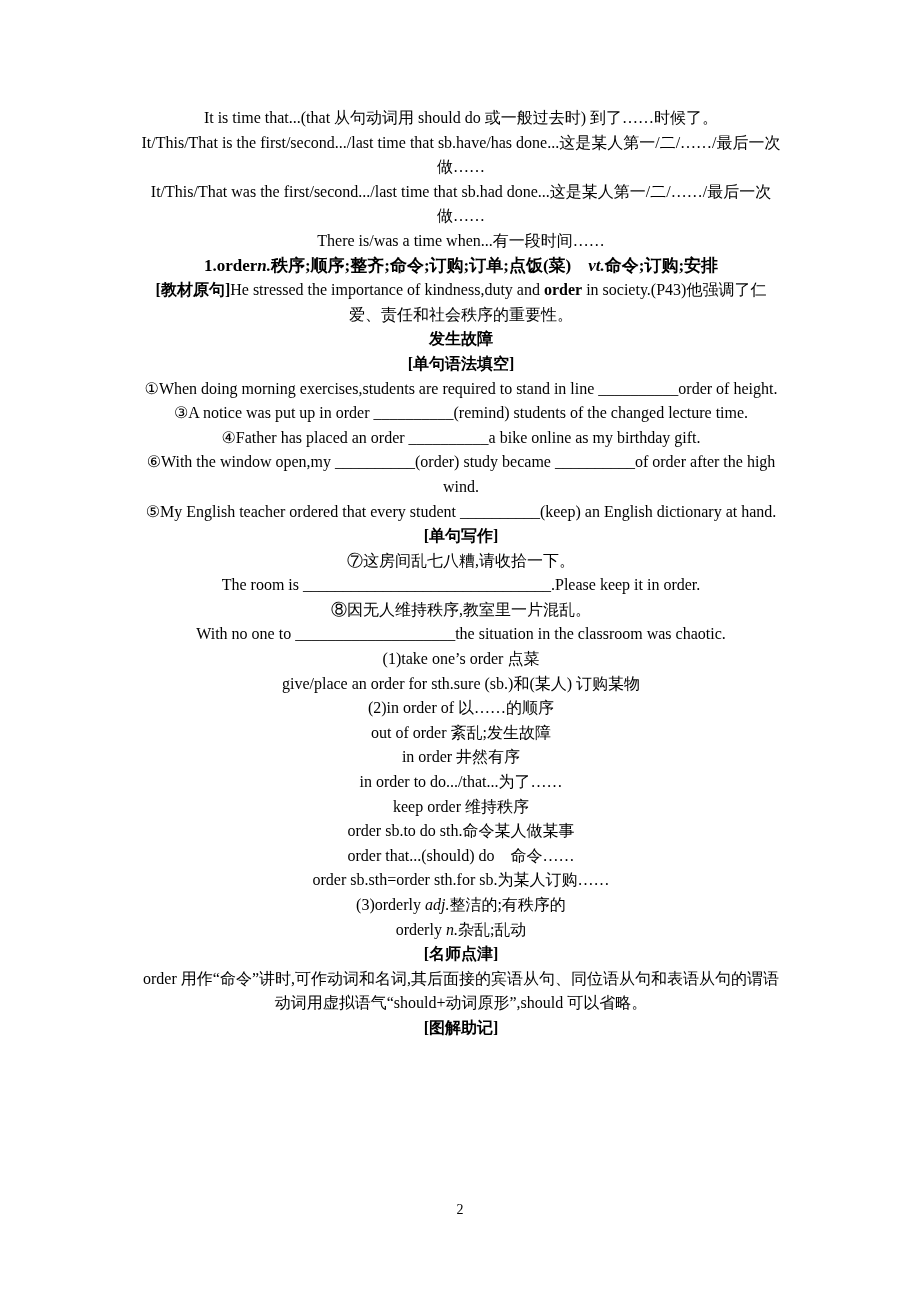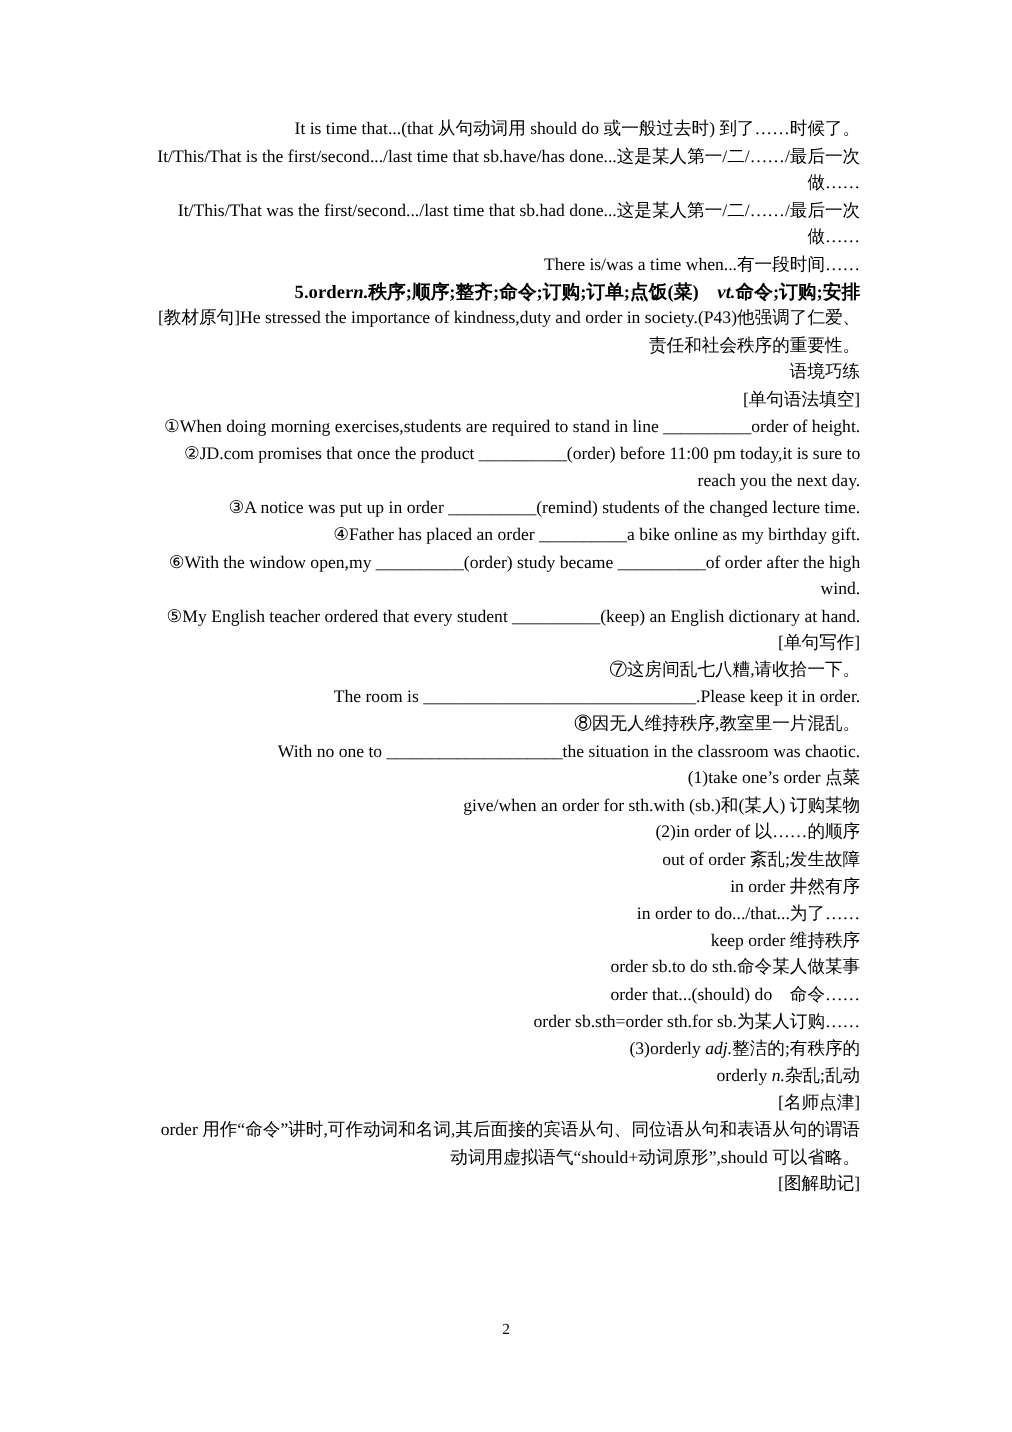--- a/index.html
+++ b/index.html
@@ -16,28 +16,28 @@
     position:absolute;
     left:140px;
     top:106px;
     width:642px;
   }
   .para{
     margin:0;
     padding:0;
     font-size:16px;
     line-height:24.6px;
-    text-align:right;
+    text-align:center;
     word-wrap:break-word;
   }
   .heading{
     font-size:17px;
     font-weight:bold;
   }
-  .b{font-weight:normal;}
+  .b{font-weight:bold;}
   .i{font-style:italic;}
   .footer{
     position:absolute;
     top:1200px;
     left:0;
     width:100%;
     text-align:center;
     font-size:14px;
     line-height:20px;
   }
@@ -47,47 +47,46 @@
 
 <div class="page">
   <div class="content">
 
     <p class="para">It is time that...(that 从句动词用 should do 或一般过去时)  到了……时候了。</p>
     <p class="para">It/This/That is the first/second.../last time that sb.have/has done...这是某人第一/二/……/最后一次做……</p>
     <p class="para">It/This/That was the first/second.../last time that sb.had done...这是某人第一/二/……/最后一次做……</p>
     <p class="para">There is/was a time when...有一段时间……</p>
 
     <p class="para heading">
-      <span>5.order</span><span class="i">n.</span><span>秩序;顺序;整齐;命令;订购;订单;点饭(菜)　</span><span class="i">vt.</span><span>命令;订购;安排</span>
+      <span>1.order</span><span class="i">n.</span><span>秩序;顺序;整齐;命令;订购;订单;点饭(菜)　</span><span class="i">vt.</span><span>命令;订购;安排</span>
     </p>
 
     <p class="para">
       <span class="b">[教材原句]</span><span>He stressed the importance of kindness,duty and </span><span class="b">order</span><span> in society.(P43)他强调了仁爱、责任和社会秩序的重要性。</span>
     </p>
 
-    <p class="para b">语境巧练</p>
+    <p class="para b">发生故障</p>
     <p class="para b">[单句语法填空]</p>
 
     <p class="para">①When doing morning exercises,students are required to stand in line __________order of height.</p>
-    <p class="para">②JD.com promises that once the product __________(order) before 11:00 pm today,it is sure to reach you the next day.</p>
     <p class="para">③A notice was put up in order __________(remind) students of the changed lecture time.</p>
     <p class="para">④Father has placed an order __________a bike online as my birthday gift.</p>
     <p class="para">⑥With the window open,my __________(order) study became __________of order after the high wind.</p>
     <p class="para">⑤My English teacher ordered that every student __________(keep) an English dictionary at hand.</p>
 
     <p class="para b">[单句写作]</p>
 
     <p class="para">⑦这房间乱七八糟,请收拾一下。</p>
     <p class="para">The room is _______________________________.Please keep it in order.</p>
     <p class="para">⑧因无人维持秩序,教室里一片混乱。</p>
     <p class="para">With no one to ____________________the situation in the classroom was chaotic.</p>
 
 
     <p class="para">(1)take one’s order 点菜</p>
-    <p class="para">give/when an order for sth.with (sb.)和(某人) 订购某物</p>
+    <p class="para">give/place an order for sth.sure (sb.)和(某人) 订购某物</p>
     <p class="para">(2)in order of 以……的顺序</p>
     <p class="para">out of order 紊乱;发生故障</p>
     <p class="para">in order 井然有序</p>
     <p class="para">in order to do.../that...为了……</p>
     <p class="para">keep order 维持秩序</p>
     <p class="para">order sb.to do sth.命令某人做某事</p>
     <p class="para">order that...(should) do　命令……</p>
     <p class="para">order sb.sth=order sth.for sb.为某人订购……</p>
 
     <p class="para">

